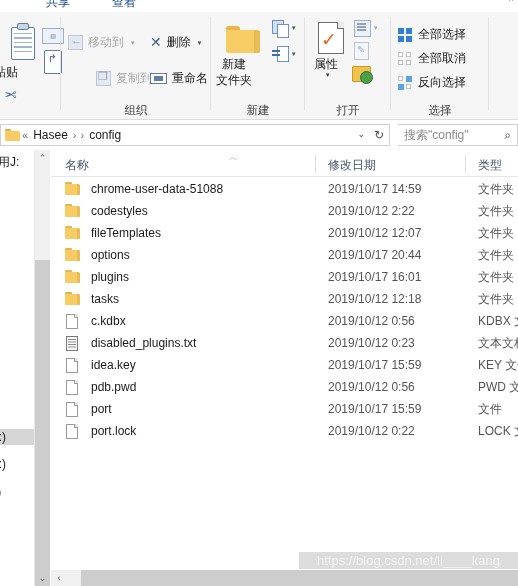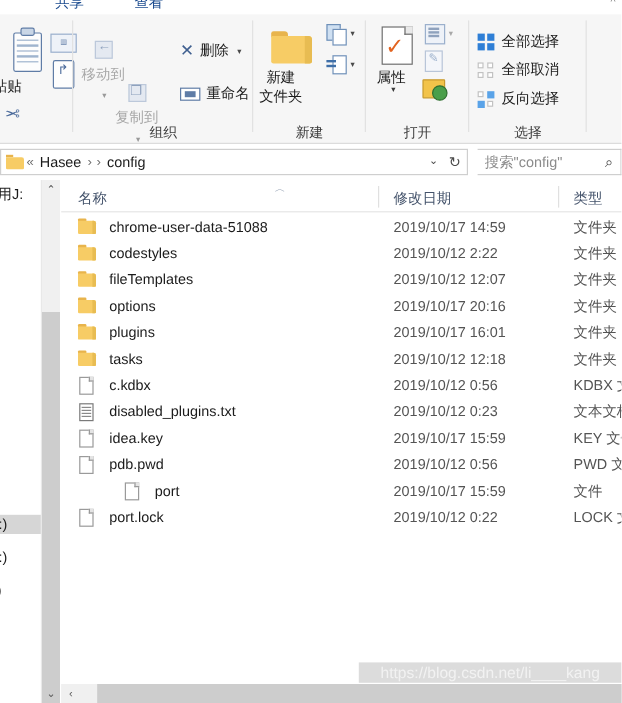--- a/index.html
+++ b/index.html
@@ -75,21 +75,21 @@
   .minipaste::after {
     content:"↱"; position:absolute; left:3px; top:1px; font-size:11px; color:#49699a;
   }
 
   
   .g-org { left:62px; width:148px; }
   .ritem {
     position:absolute; display:flex; align-items:center; gap:5px;
     font-size:12px; white-space:nowrap;
   }
-  .ritem.dim { color:#a8a8a8;flex-direction:column; }
+  .ritem.dim { color:#a8a8a8; }
   .ritem.on { color:#1b1b1b; }
   .caret { font-size:7px; color:#9a9a9a; margin-left:2px; }
   .caret.dark { color:#4a4a4a; }
   .ico-sq {
     width:15px; height:15px; display:inline-block; position:relative; flex:0 0 15px;
   }
   .ico-moveto { background:#e4e9f1; border:1px solid #bcc8da; }
   .ico-moveto::after{ content:"←"; position:absolute; left:2px; top:-2px; font-size:11px; color:#8fa2bd;}
   .ico-copyto { background:#e4e9f1; border:1px solid #bcc8da; }
   .ico-copyto::after{ content:"❐"; position:absolute; left:1px; top:-2px; font-size:11px; color:#8fa2bd;}
@@ -469,21 +469,21 @@
         <span class="fdate">2019/10/12 12:07</span>
         <span class="ftype">文件夹</span>
       </div>
       <div class="frow" style="top: 66px;">
         <span class="ficon folder">
           <span class="t"></span>
           <span class="b"></span>
           <span class="s"></span>
         </span>
         <span class="fname">options</span>
-        <span class="fdate">2019/10/17 20:16</span>
+        <span class="fdate">2019/10/17 20:44</span>
         <span class="ftype">文件夹</span>
       </div>
       <div class="frow" style="top: 88px;">
         <span class="ficon folder">
           <span class="t"></span>
           <span class="b"></span>
           <span class="s"></span>
         </span>
         <span class="fname">plugins</span>
         <span class="fdate">2019/10/17 16:01</span>
@@ -528,21 +528,21 @@
       </div>
       <div class="frow" style="top: 198px;">
         <span class="ficon file">
           <span class="pg"></span>
           <span class="fd"></span>
         </span>
         <span class="fname">pdb.pwd</span>
         <span class="fdate">2019/10/12 0:56</span>
         <span class="ftype">PWD 文</span>
       </div>
-      <div class="frow" style="top: 220px; padding-left: 38px;">
+      <div class="frow" style="top: 220px;">
         <span class="ficon file">
           <span class="pg"></span>
           <span class="fd"></span>
         </span>
         <span class="fname">port</span>
         <span class="fdate">2019/10/17 15:59</span>
         <span class="ftype">文件</span>
       </div>
       <div class="frow" style="top: 242px;">
         <span class="ficon file">

